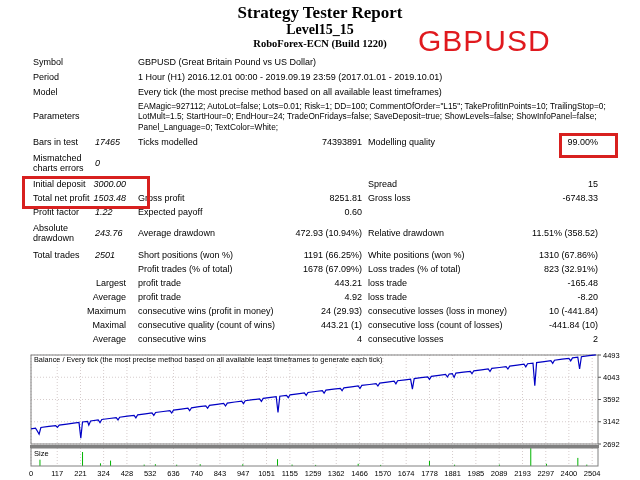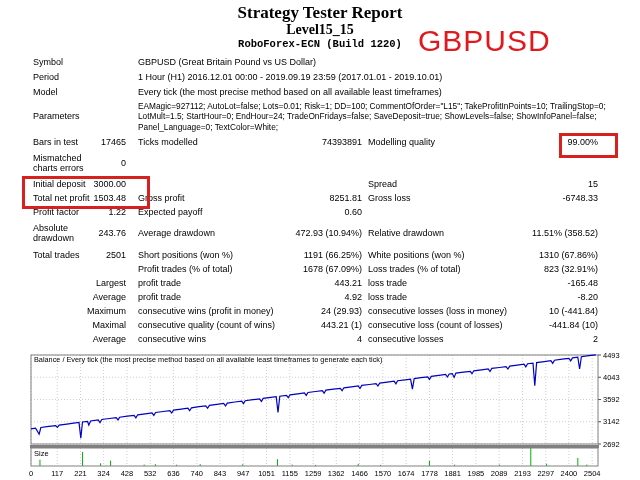--- a/index.html
+++ b/index.html
@@ -2,30 +2,30 @@
 <html><head>
 <meta charset="utf-8">
 <style>
   html,body{margin:0;padding:0;background:#fff;}
   .page{position:relative;width:640px;height:480px;background:#fff;overflow:hidden;
         font-family:"Liberation Sans",sans-serif;color:#000;padding-left:28px;}
   .hdr{position:absolute;top:3px;left:0;width:640px;text-align:center;
        font-family:"Liberation Serif",serif;font-weight:bold;}
   .hdr .title{font-size:17px;line-height:19px;}
   .hdr .subtitle{font-size:14px;line-height:16px;}
-  .hdr .server{font-size:10.5px;line-height:12px;font-family:Liberation Mono, monospace;}
+  .hdr .server{font-size:10.5px;line-height:12px;}
   .badge{position:absolute;left:418px;top:24px;font-size:30px;font-weight:normal;
          letter-spacing:1px;font-family:"Liberation Sans",sans-serif;}
   .tbl{position:absolute;left:33px;top:55px;width:565px;font-size:9px;line-height:10.5px;}
   .trow{display:flex;align-items:center;height:14px;}
   .h15{height:15px;}.h26{height:26px;}.h28{height:28px;}.h33{height:33px;}
   .mt1{margin-top:1px;}.mt2{margin-top:2px;}
   .cAB{width:93px;display:flex;align-items:center;height:100%;}
   .cAB .lbl{width:62px;}
-  .cAB .val{flex:1;text-align:right;white-space:nowrap;}
+  .cAB .val{flex:1;white-space:nowrap;font-style:italic;}
   .cAB.lblonly{justify-content:flex-end;}
   .cAB.lblonly .lbl{width:auto;text-align:right;}
   .g1{width:12px;flex:none;}.g2{width:6px;flex:none;}
   .cCD{width:224px;display:flex;align-items:center;height:100%;}
   .cEF{width:230px;display:flex;align-items:center;height:100%;}
   .cCD .lbl,.cEF .lbl{flex:1;}
   .cCD .val,.cEF .val{text-align:right;white-space:nowrap;}
   .cWide{width:460px;}
   .params-lines div{font-size:8.3px;line-height:10.4px;white-space:nowrap;}
   .redbox{position:absolute;border:3px solid #d8201f;pointer-events:none;}

